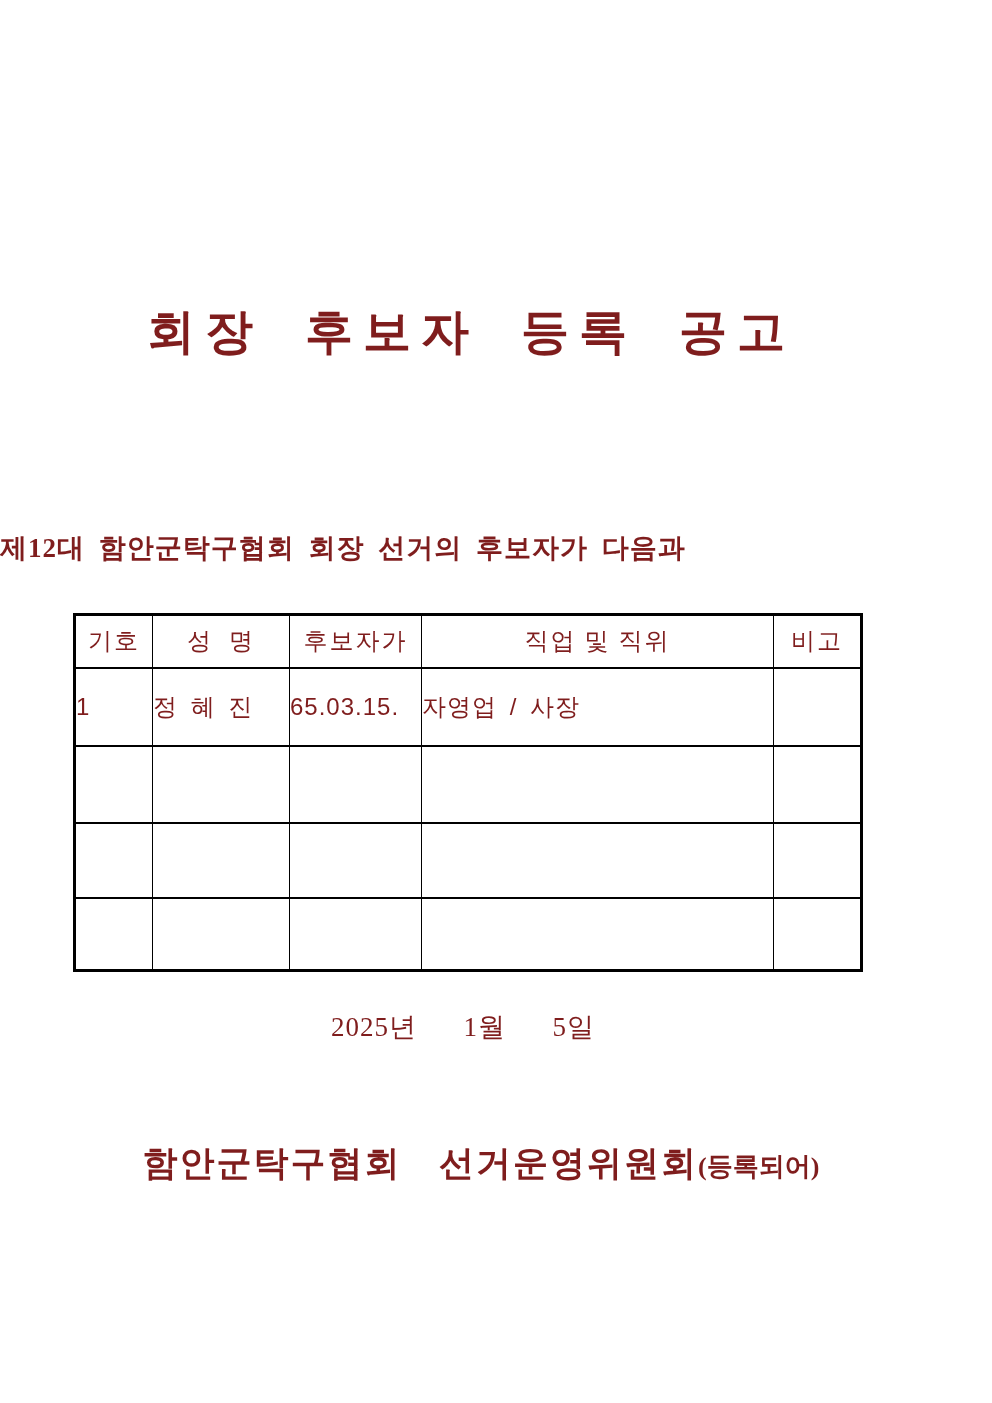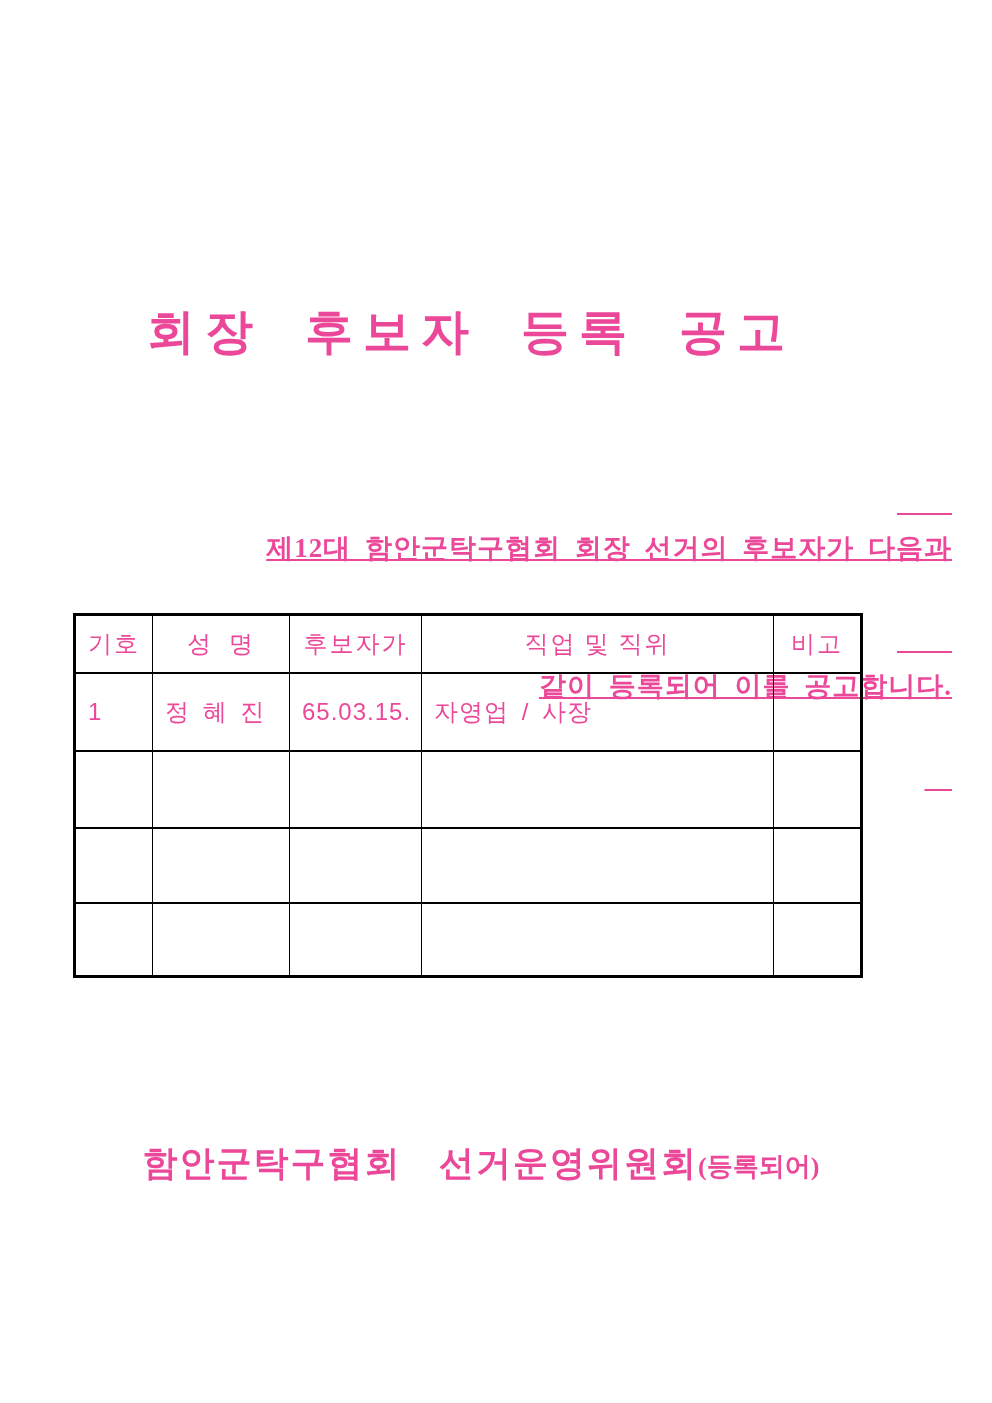--- a/index.html
+++ b/index.html
@@ -3,21 +3,21 @@
 <meta charset="utf-8">
 <style>
   * { margin: 0; padding: 0; box-sizing: border-box; }
   html, body { background: #e8e8e8; }
   .page {
     position: relative;
     width: 992px;
     height: 1403px;
     margin: 0 auto;
     background: #ffffff;
-    color: #ec4899;
+    color: #7f1d1d;
     overflow: hidden;
   }
   .serif { font-family: "Liberation Serif", "DejaVu Serif", serif; }
 
   .doc-title {
     position: absolute;
     top: 300px;
     left: 0;
     width: 942px;
     text-align: center;
@@ -25,47 +25,46 @@
     font-weight: bold;
     letter-spacing: 10px;
     word-spacing: 20px;
     white-space: pre;
   }
   .doc-body {
     position: absolute;
     top: 433px;
     left: 0;
     width: 952px;
-    text-align: right;
+    text-align: left;
     font-size: 27px;
     line-height: 46px;
     letter-spacing: 1px;
     word-spacing: 6px;
     font-weight: bold;
     white-space: pre;
-    text-decoration: underline;
   }
   .candidate-table {
     position: absolute;
     top: 613px;
     left: 73px;
     width: 787px;
     border-collapse: collapse;
     table-layout: fixed;
     border: 3px solid #000000;
   }
   .candidate-table th,
   .candidate-table td {
     border: 1px solid #000000;
     border-top-width: 2px;
     border-bottom-width: 2px;
     vertical-align: middle;
     white-space: pre;
     overflow: hidden;
-    padding: 12px;
+    padding: 0;
   }
   .candidate-table th {
     font-family: "Liberation Serif", "DejaVu Serif", serif;
     font-size: 24px;
     font-weight: normal;
     letter-spacing: 2px;
   }
   .candidate-table td {
     font-family: "Liberation Sans", "DejaVu Sans", sans-serif;
     font-size: 24px;
@@ -110,21 +109,20 @@
 </style>
 </head>
 <body>
 
 <div class="page serif">
 
   <div class="doc-title">회장 후보자 등록 공고</div>
 
   <div class="doc-body">
     <div>제12대 함안군탁구협회 회장 선거의 후보자가 다음과</div>
-    <div>같이 등록되어 이를 공고합니다.</div>
   </div>
 
   <table class="candidate-table">
     <colgroup>
       <col style="width:78px">
       <col style="width:137px">
       <col style="width:132px">
       <col style="width:352px">
       <col style="width:88px">
     </colgroup>
@@ -160,18 +158,19 @@
       <tr class="data-row-4">
         <td></td>
         <td></td>
         <td></td>
         <td></td>
         <td></td>
       </tr>
     </tbody>
   </table>
 
+  <div class="doc-date">2025년      1월      5일</div>
 
   <div class="doc-issuer">
     <span class="issuer-main">함안군탁구협회  선거운영위원회</span><span class="issuer-note">(등록되어)</span>
   </div>
 
 </div>
 
 </body></html>

